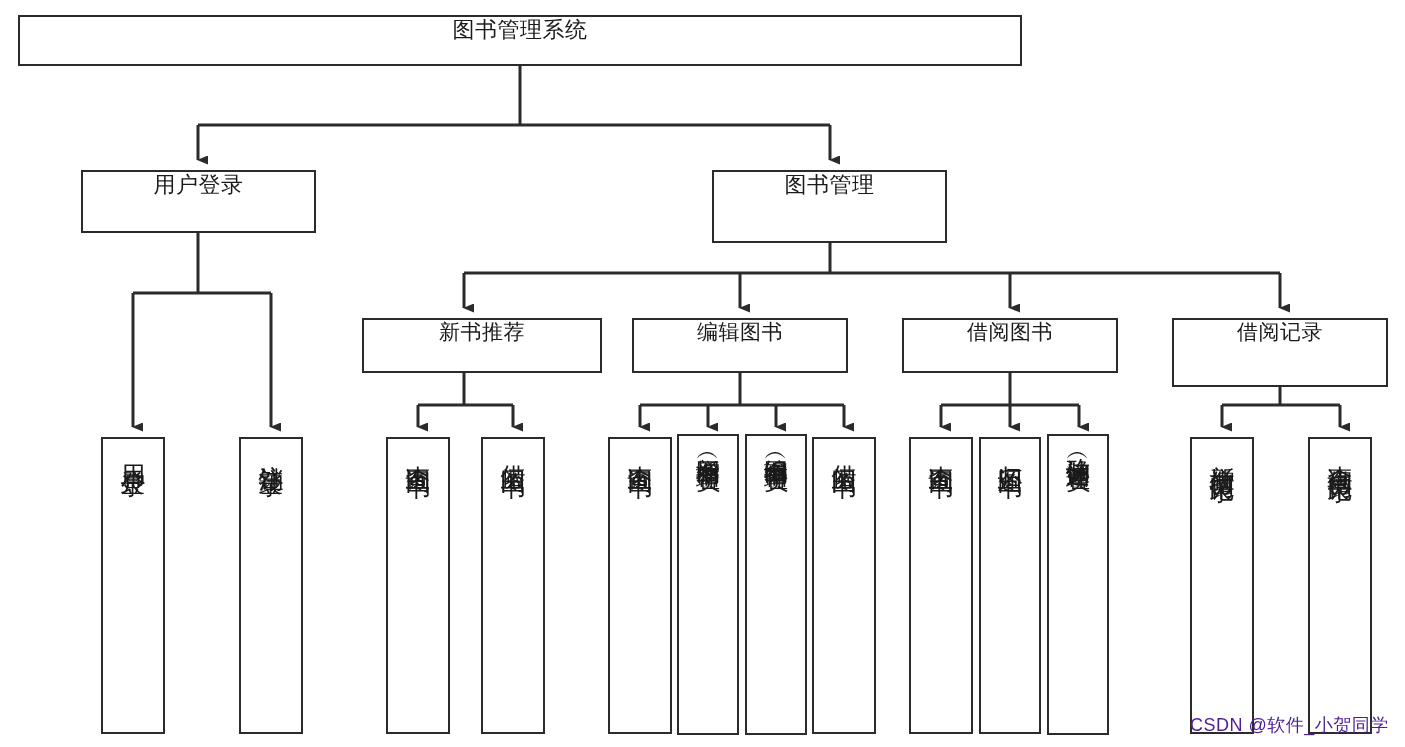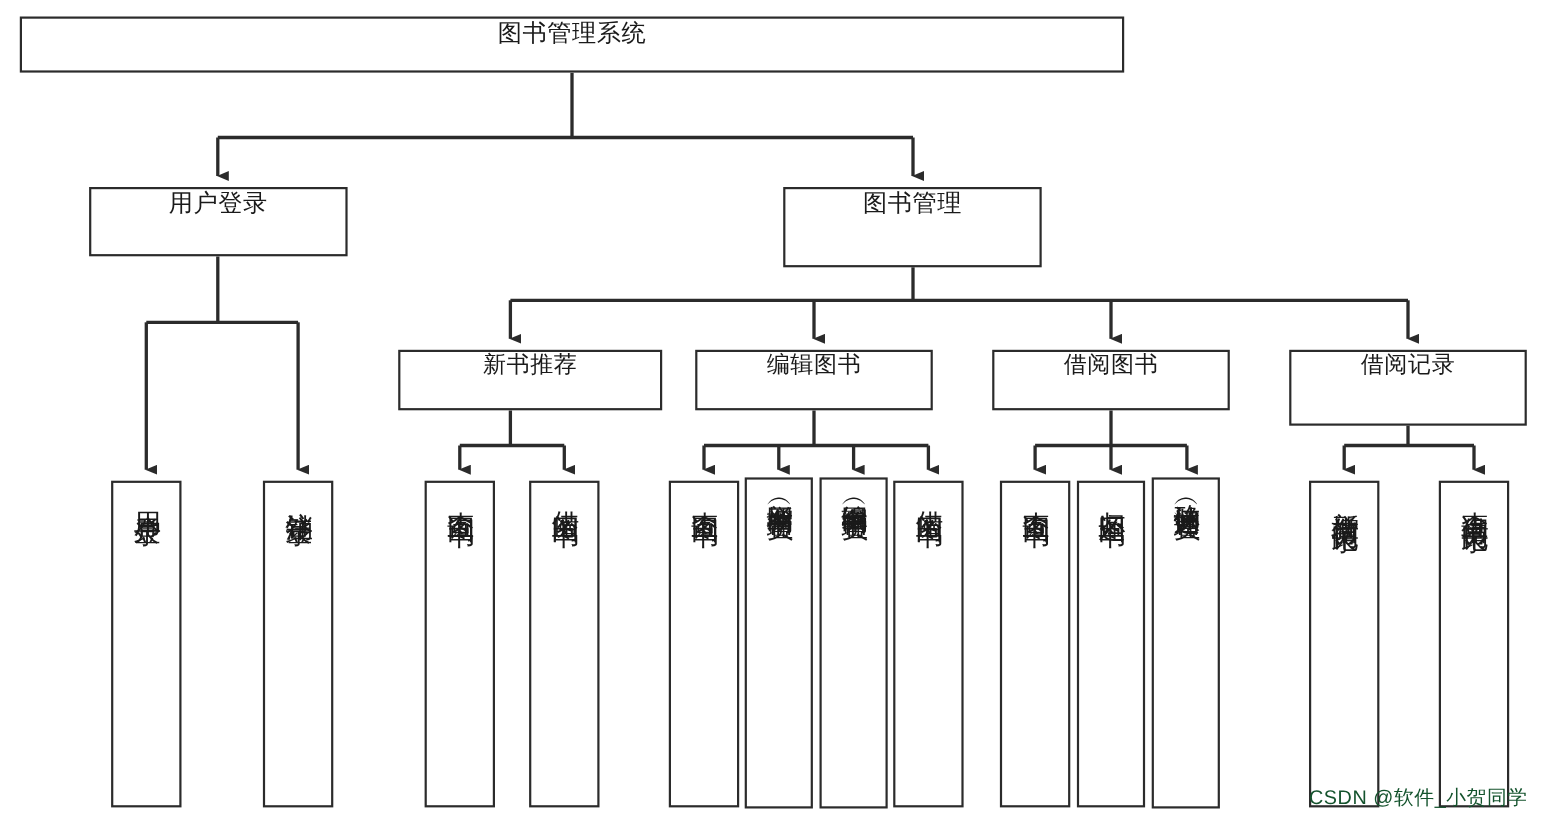--- a/index.html
+++ b/index.html
@@ -61,21 +61,21 @@
   .node.root .node-label { font-size: 22px; }
   .node.level2 .node-label { font-size: 22px; }
   .node.level3 .node-label { font-size: 21px; }
   .node.leaf-tall { padding-top: 3px; }
   .node.leaf-tall .node-label { font-size: 24px; letter-spacing: 1.5px; }
   #watermark {
     position: absolute;
     left: 1190px;
     top: 713px;
     font-size: 18px;
-    color: #14532d;
+    color: #4c1d95;
     white-space: nowrap;
     z-index: 3;
     letter-spacing: 0.5px;
   }
 </style>
 </head>
 <body>
 
 <div id="diagram-root">
 

